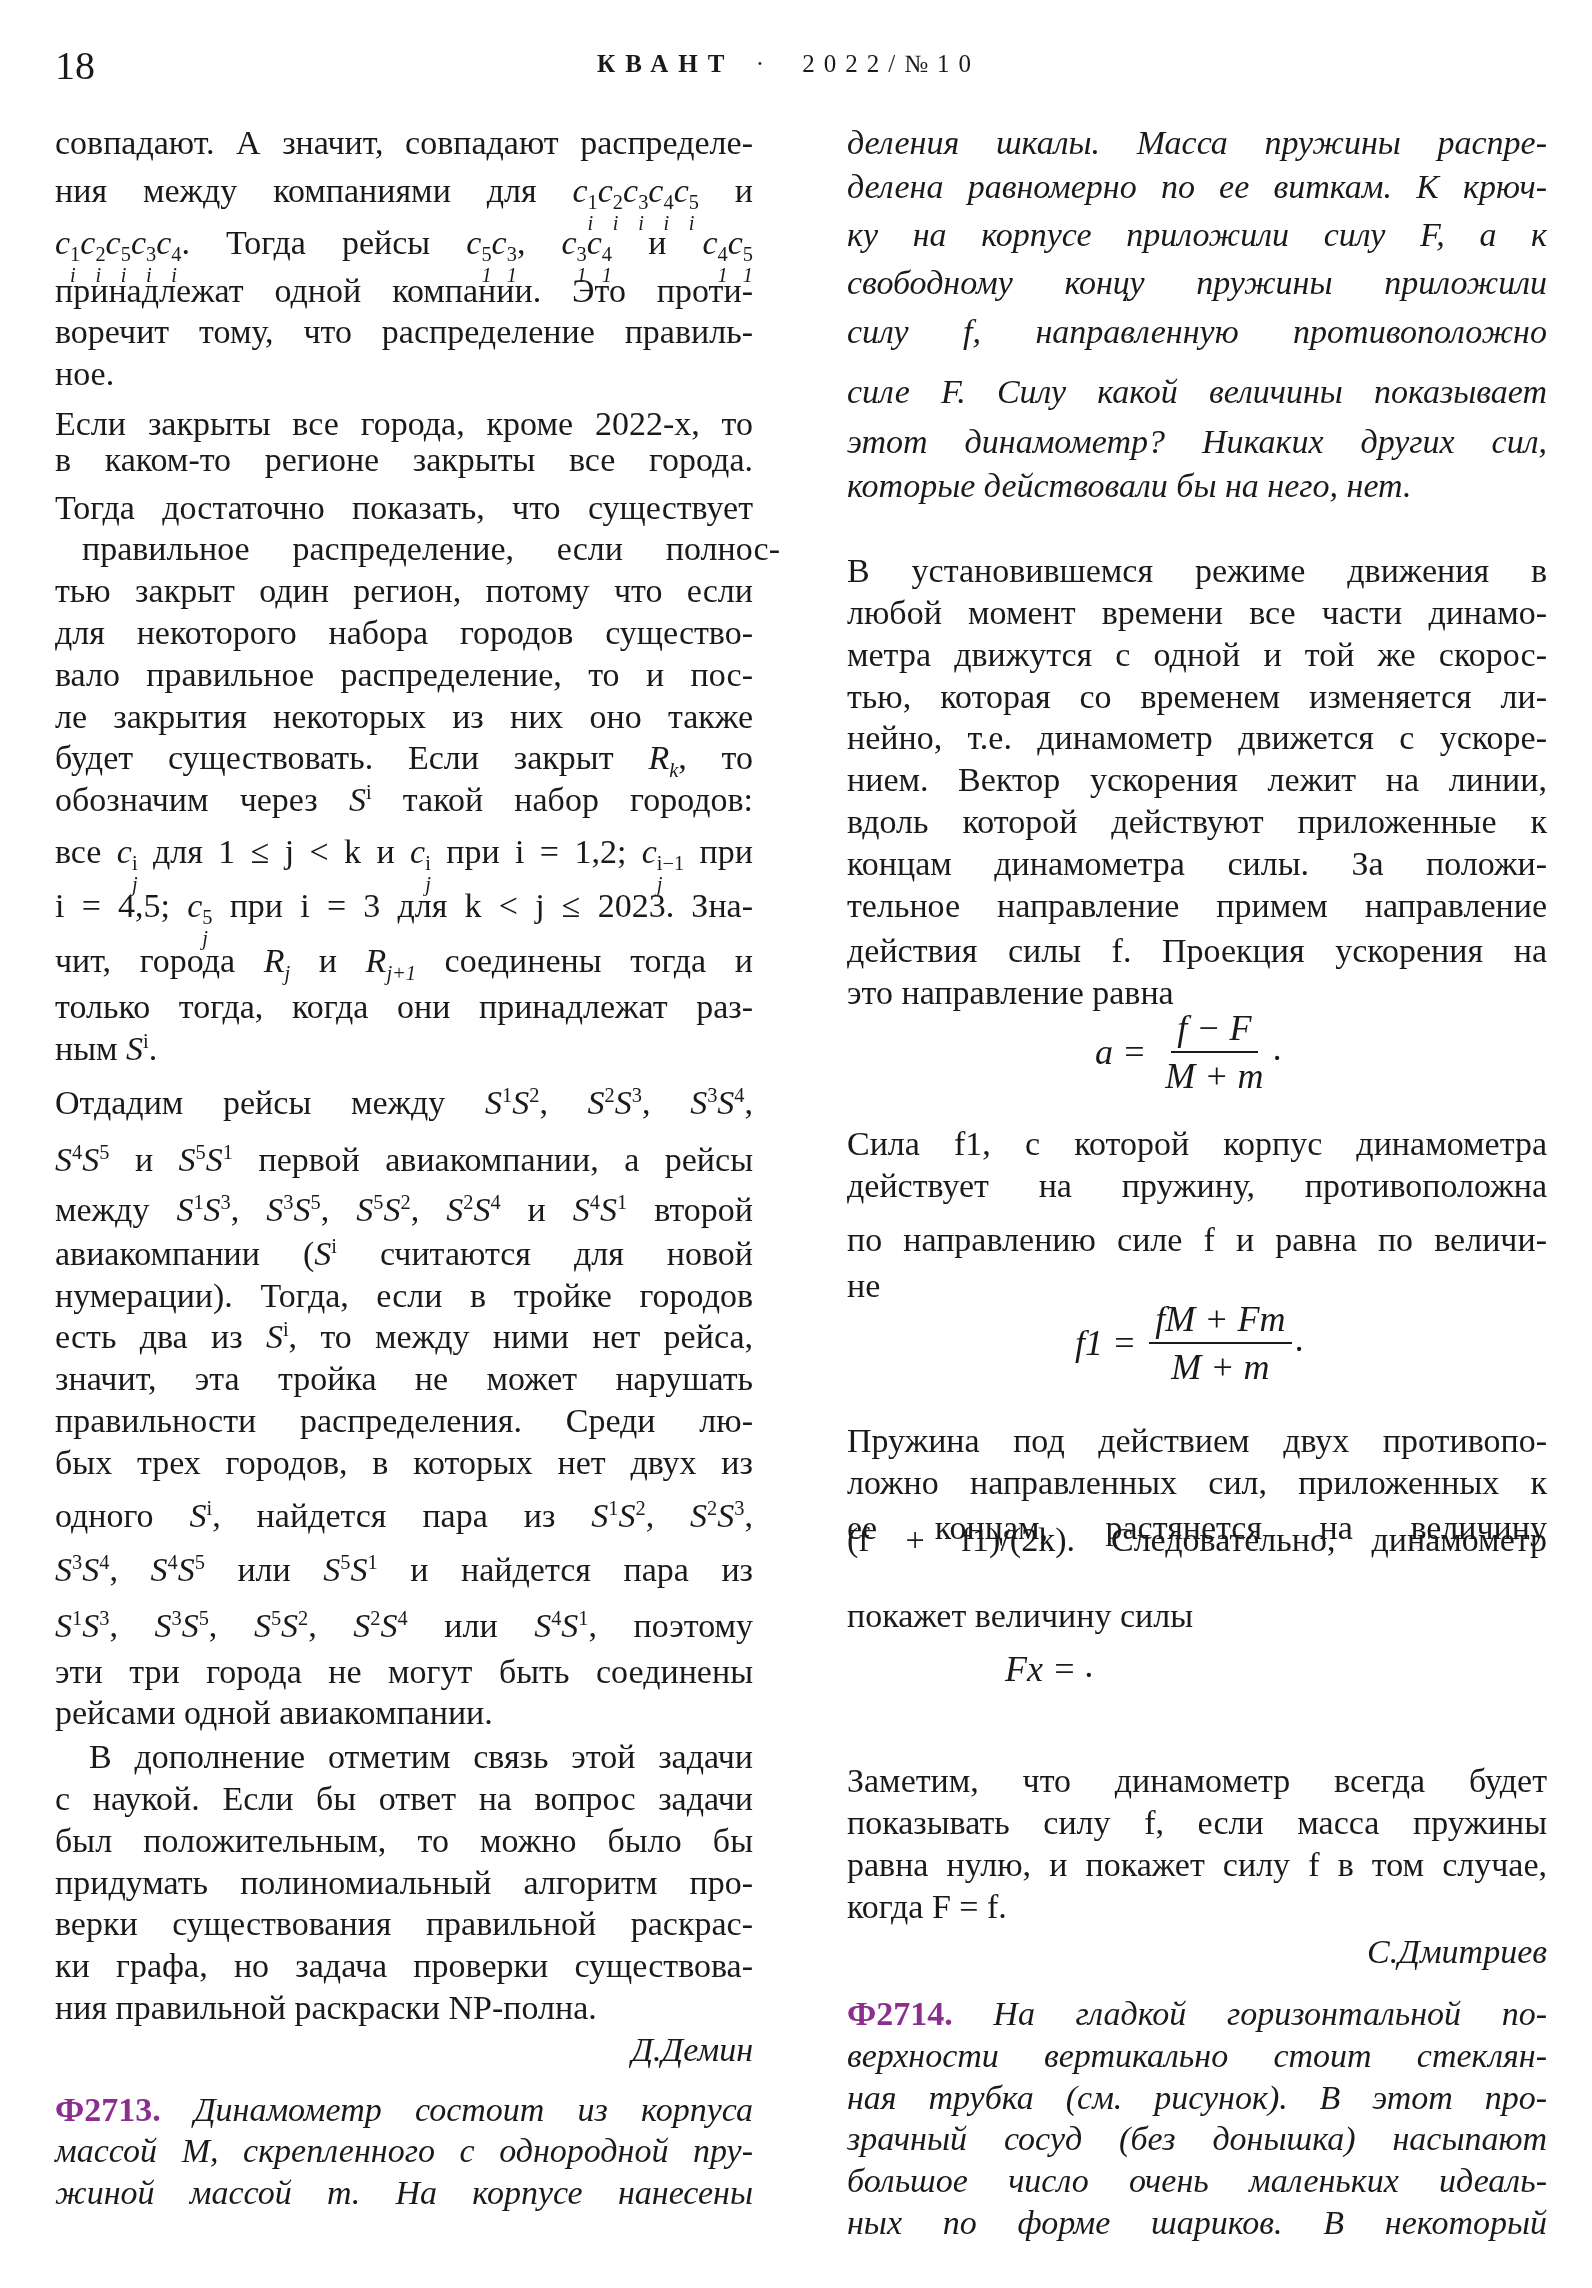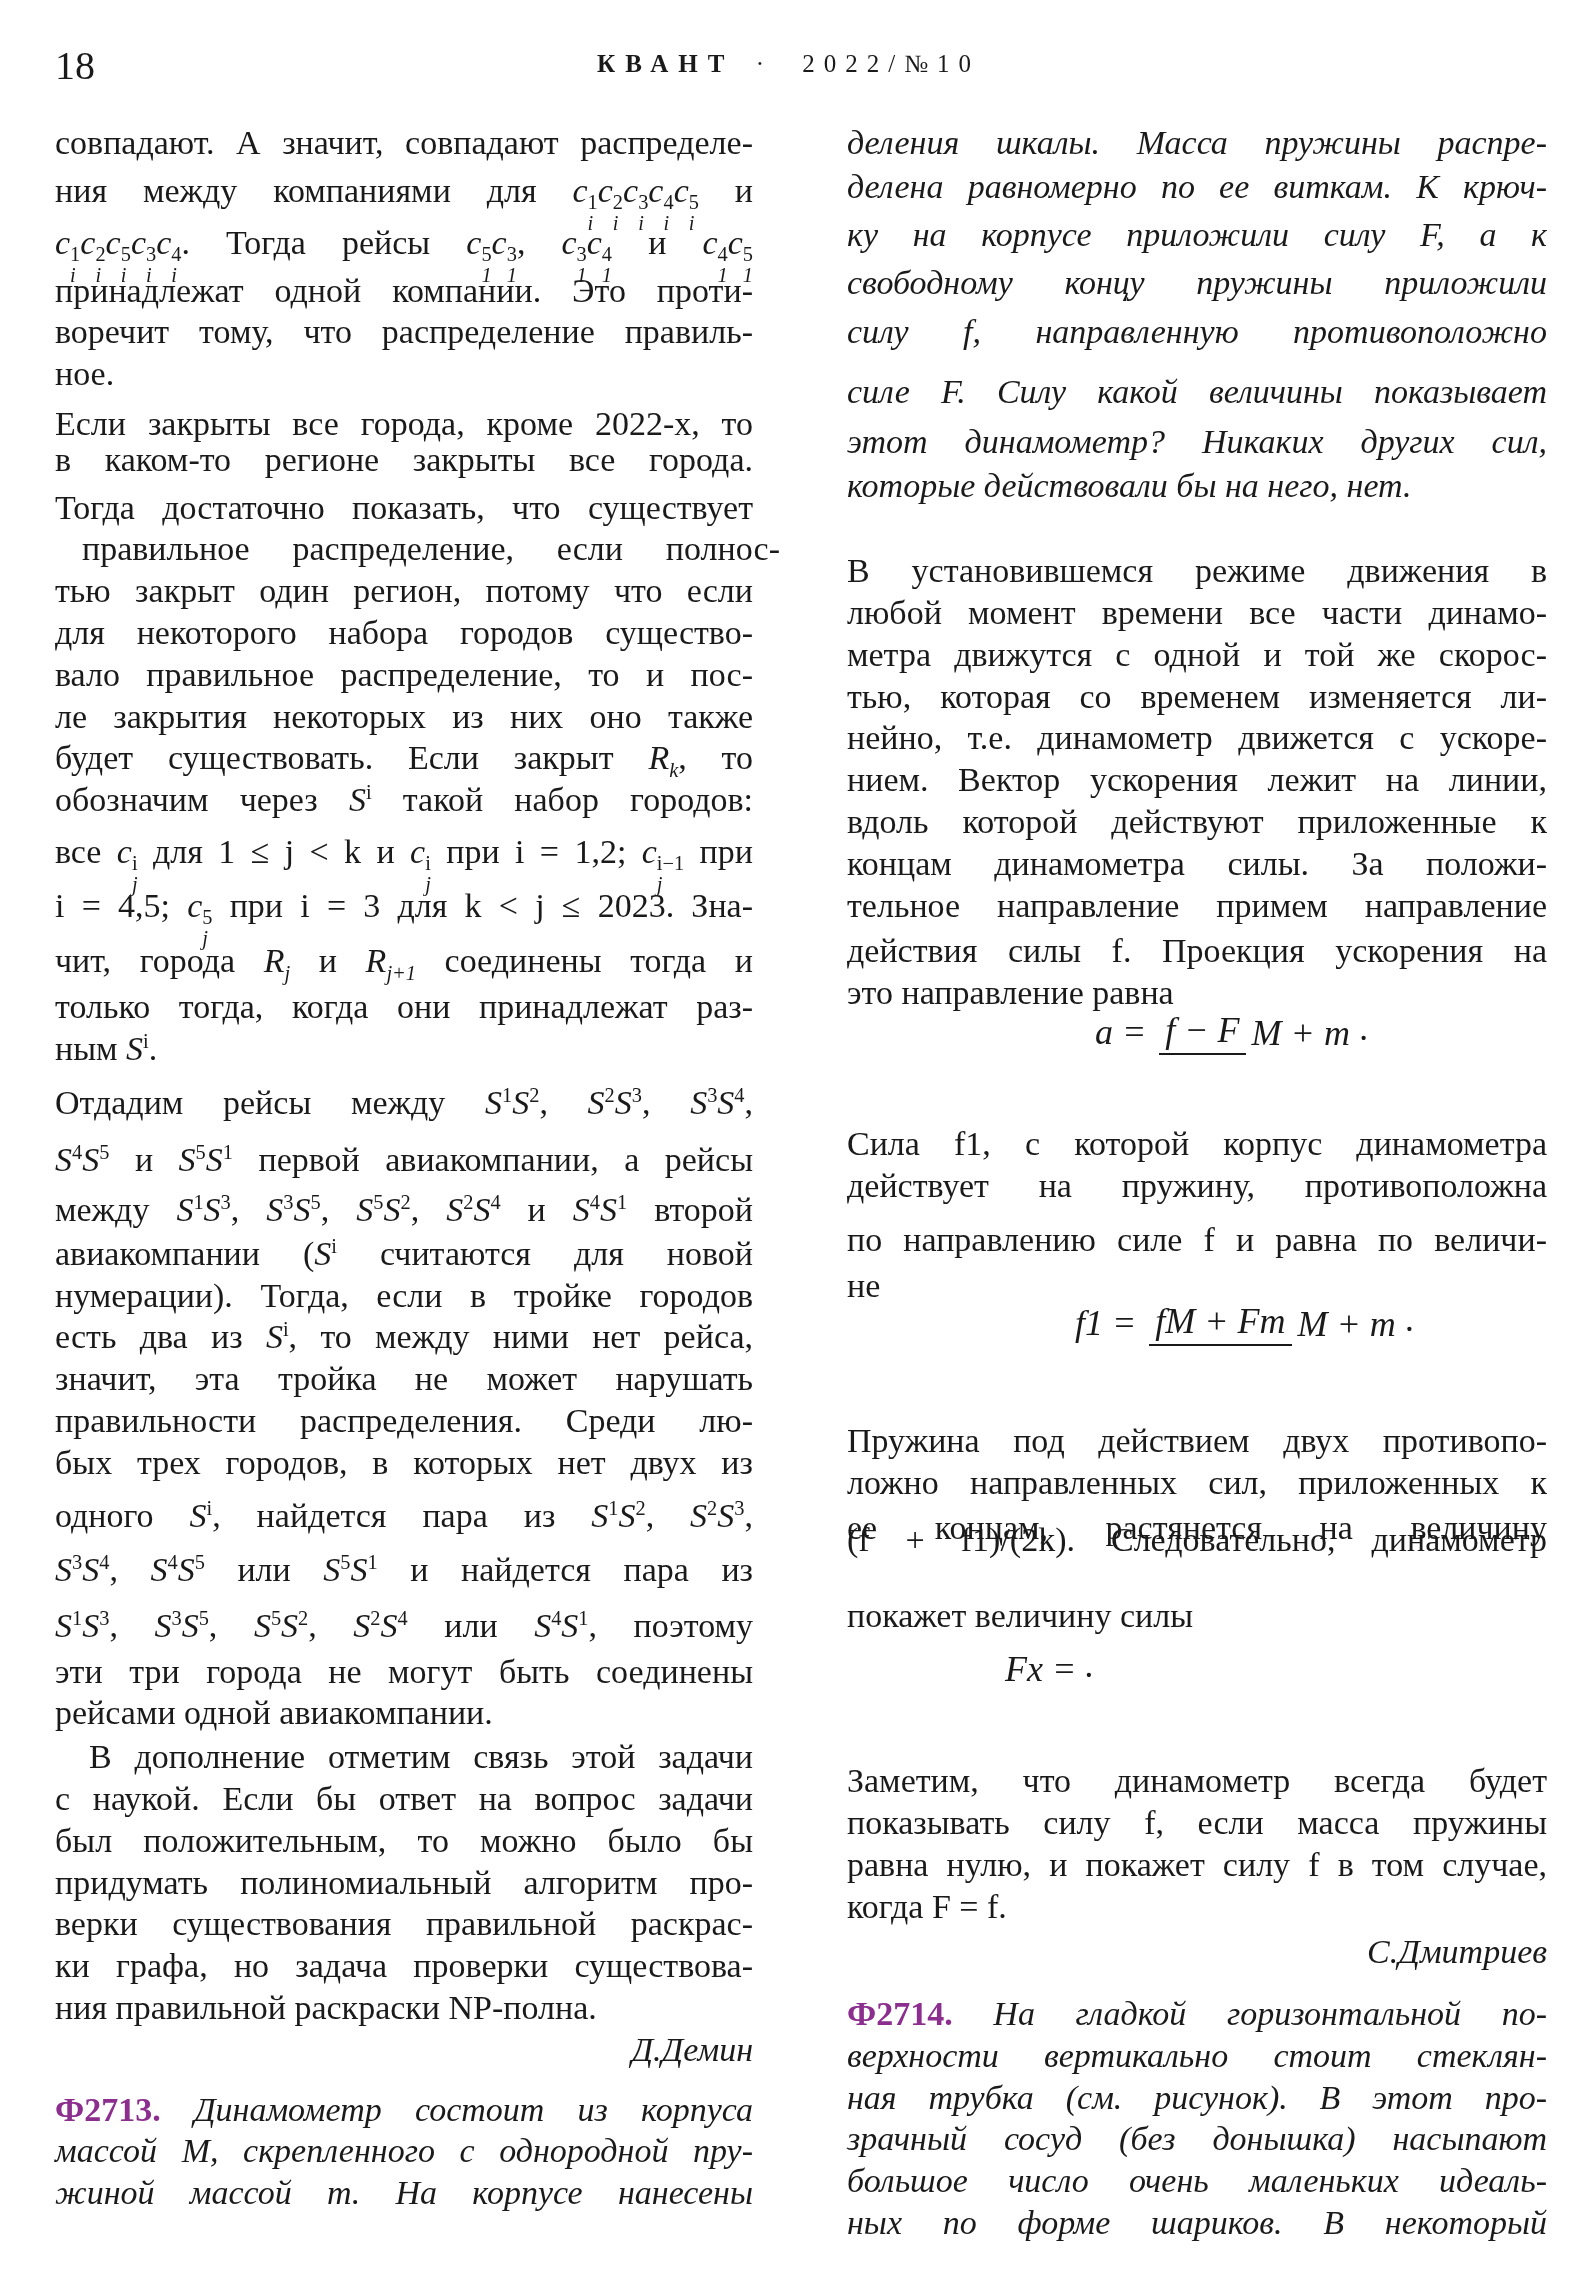--- a/index.html
+++ b/index.html
@@ -13,21 +13,21 @@
         text-align:justify; text-align-last:justify; transform-origin:left top; }
   .L { left:55px; width:698px; }
   .R { left:847px; width:700px; }
   .ln.nojust { text-align:left; text-align-last:left; }
   .ln.right { text-align:right; text-align-last:right; }
   .it { font-style:italic; }
   sup, sub { font-size:0.6em; line-height:0; }
   .tag { color:#8b2e8e; font-weight:bold; font-style:normal; }
   .indent { text-indent:34px; }
   .formula { position:absolute; font-size:36px; font-style:italic; white-space:nowrap; }
-  .frac { display:inline-flex; flex-direction:row; align-items:center; vertical-align:middle; margin:0 4px; }
+  .frac { display:inline-flex; flex-direction:column; align-items:center; vertical-align:middle; margin:0 4px; }
   .frac .num { padding:0 6px 2px; border-bottom:2px solid #1a1a1a; }
   .frac .den { padding:2px 6px 0; }
   .eq-lhs { vertical-align:middle; }
 </style>
 </head>
 <body>
 
 <div>
   <div class="pagenum">18</div>
   <div class="header">

